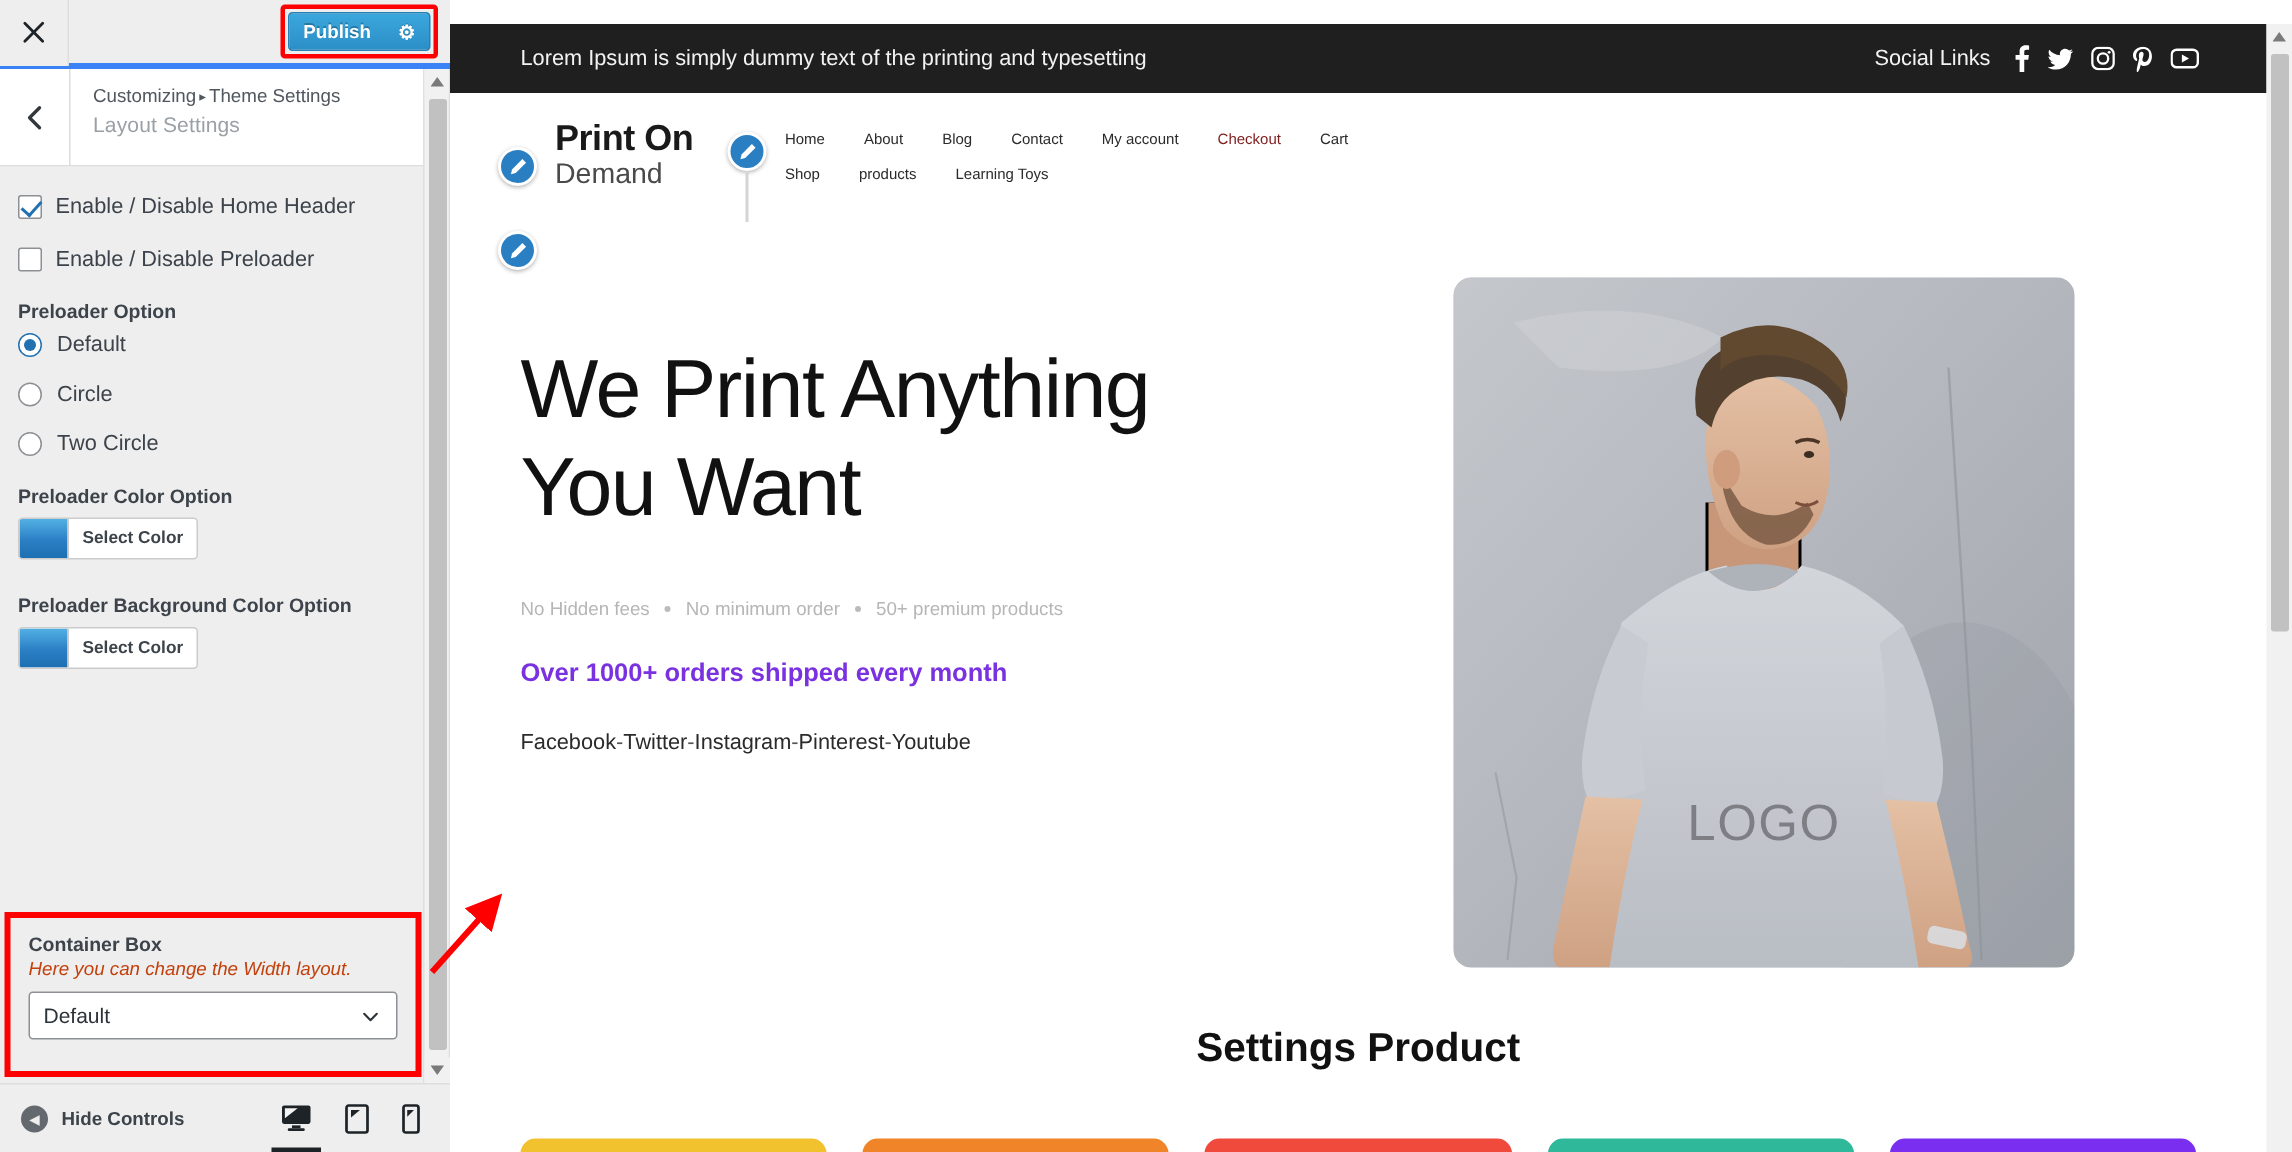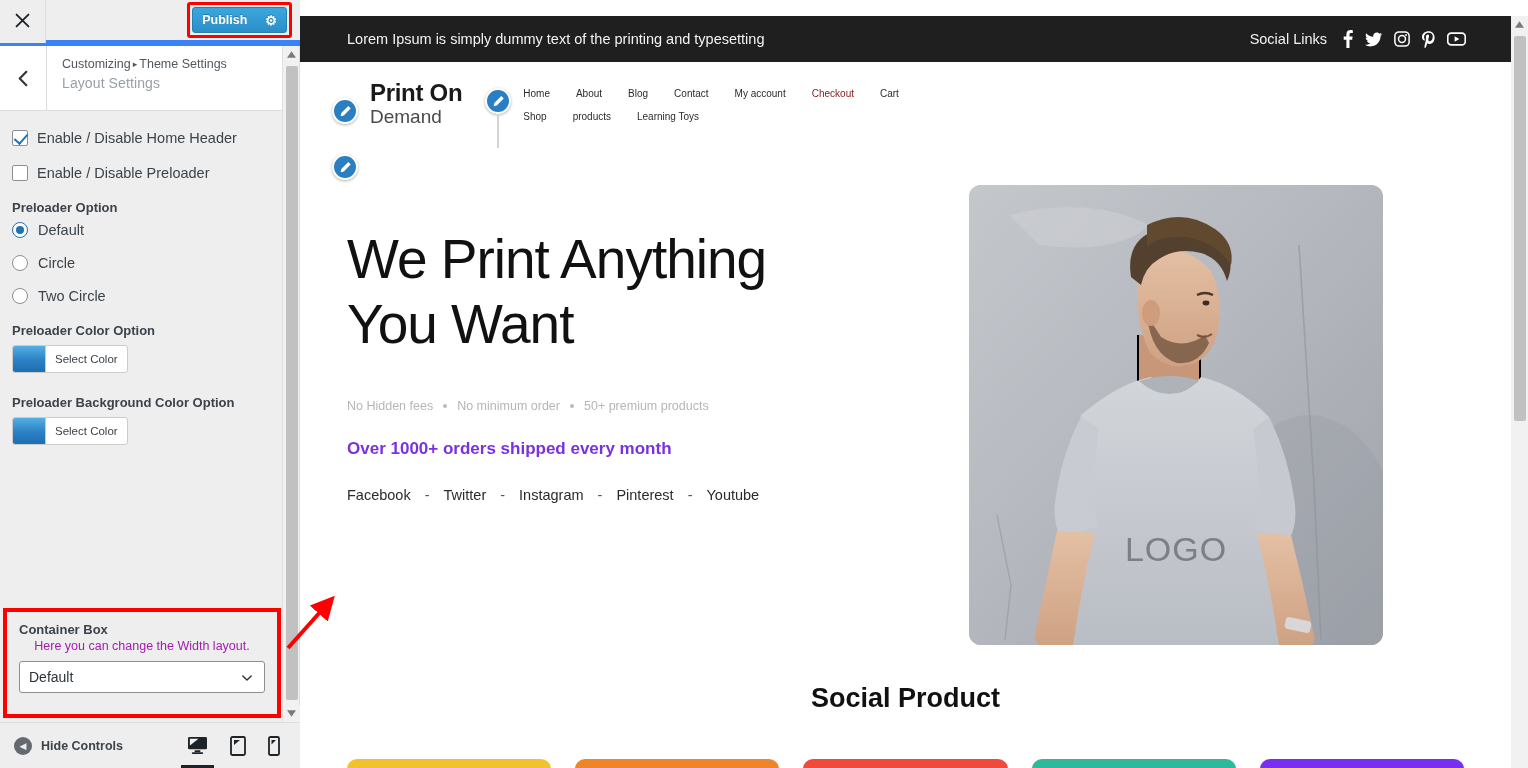--- a/index.html
+++ b/index.html
@@ -17,21 +17,21 @@
     position: absolute; left: 0; top: 0;
     width: 300px; height: 768px;
     background: #eee;
     border-right: 1px solid #ddd;
   }
 
   .cz-topbar {
     position: absolute; left: 0; top: 0;
     width: 300px; height: 46px;
     background: #eee;
-    border-bottom: 6px solid #3b82f6;
+    border-bottom: 4px solid #3b82f6;
     display: flex; align-items: center;
   }
   .cz-close {
     width: 46px; height: 45px;
     display: flex; align-items: center; justify-content: center;
     border-right: 1px solid #ddd;
     background: #eee;
     cursor: pointer;
   }
   .cz-close svg { width: 17px; height: 17px; }
@@ -87,23 +87,22 @@
     padding: 18px 12px 0 12px;
     overflow: hidden;
   }
 
   .ctrl { margin-bottom: 19px; }
   .ctrl-label {
     font-size: 13px; font-weight: bold; color: #3c434a;
     margin-bottom: 7px;
   }
   .ctrl-desc {
-    font-size: 12.5px; color: #a21caf; 
+    font-size: 12.5px; color: #c2410c; font-style: italic;
     margin-bottom: 8px;
-    text-align: center;
   }
 
   .cb-row { display: flex; align-items: center; gap: 9px; margin-bottom: 19px; }
   .cb-box {
     width: 16px; height: 16px; border: 1px solid #8c8f94;
     border-radius: 2px; background: #fff;
     position: relative; flex: none; cursor: pointer;
   }
   .cb-box.checked::after {
     content: "";
@@ -142,21 +141,21 @@
     background: #fff; overflow: hidden; cursor: pointer;
   }
   .color-swatch {
     width: 33px;
     background: linear-gradient(180deg,#52b0e4 0%, #2b7fc4 55%, #1c6fb0 100%);
     border-right: 1px solid #ccc;
   }
   .color-btn-label {
     display: flex; align-items: center;
     padding: 0 9px;
-    font-size: 11.5px; font-weight: normal; color: #3c434a;
+    font-size: 11.5px; font-weight: bold; color: #3c434a;
   }
 
   .select-box {
     position: relative; width: 100%; height: 32px;
     border: 1px solid #8c8f94; border-radius: 3px; background: #fff;
     display: flex; align-items: center;
     padding: 0 9px; cursor: pointer;
   }
   .select-box .sel-val { font-size: 14px; color: #2c3338; }
   .select-box .chev { position: absolute; right: 10px; top: 9px; }
@@ -304,21 +303,21 @@
   }
   .hero-meta {
     display: flex; align-items: center; gap: 10px;
     margin-top: 42px; font-size: 12.5px; color: #b6b6b6;
   }
   .hero-meta .dot { width: 4px; height: 4px; border-radius: 50%; background: #bbb; }
   .hero-sub {
     margin-top: 26px; font-size: 17px; font-weight: bold; color: #7a31e0;
   }
   .hero-social {
-    margin-top: 28px; display: flex; align-items: center; gap: 14px;
+    margin-top: 28px; display: flex; align-items: center; 
     font-size: 14.5px; color: #2b2b2b;
   }
   .hero-social .dash { color: #555; }
   .hero-social a { color: #2b2b2b; text-decoration: none; cursor: pointer; }
 
   .hero-right { margin-left: 30px; }
   .hero-photo {
     width: 414px; height: 460px; border-radius: 12px;
     overflow: hidden; position: relative;
     background: #b9bcc2;
@@ -664,21 +663,21 @@
             <path d="M228 150 Q236 154 243 149" stroke="#7c4f3c" stroke-width="2" fill="none"></path>
 
             <rect x="316" y="434" width="26" height="12" rx="4" fill="#d9dce0" opacity=".9" transform="rotate(12 329 440)"></rect>
           </svg>
           <div class="shirt-logo">LOGO</div>
         </div>
       </div>
     </div>
 
     <div class="feature-section">
-      <div class="feature-title">Social Product</div>
+      <div class="feature-title">Settings Product</div>
       <div class="feature-cards">
         <div class="fcard" style="background:#f2c12e"></div>
         <div class="fcard" style="background:#f08429"></div>
         <div class="fcard" style="background:#f04a3c"></div>
         <div class="fcard" style="background:#2fb99a"></div>
         <div class="fcard" style="background:#7a2ff0"></div>
       </div>
     </div>
 
     <div class="browser-scrollbar">

